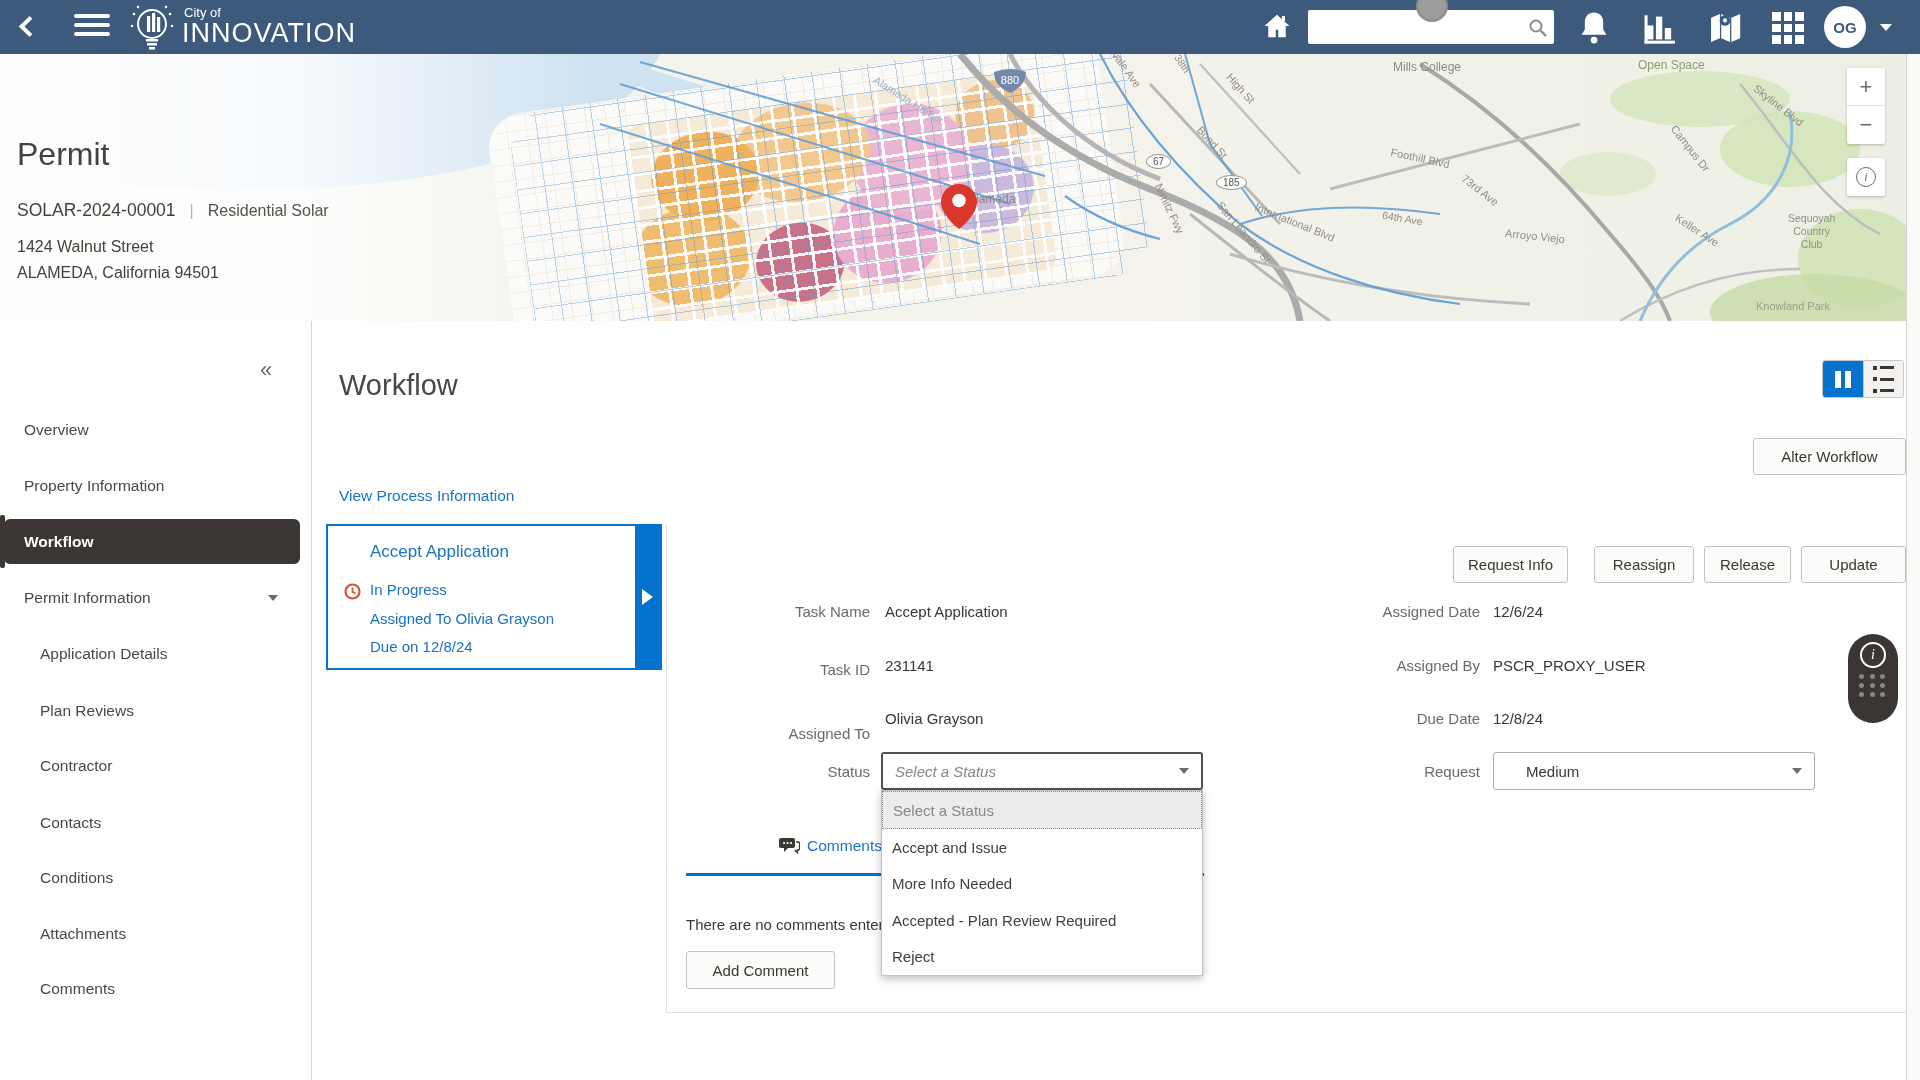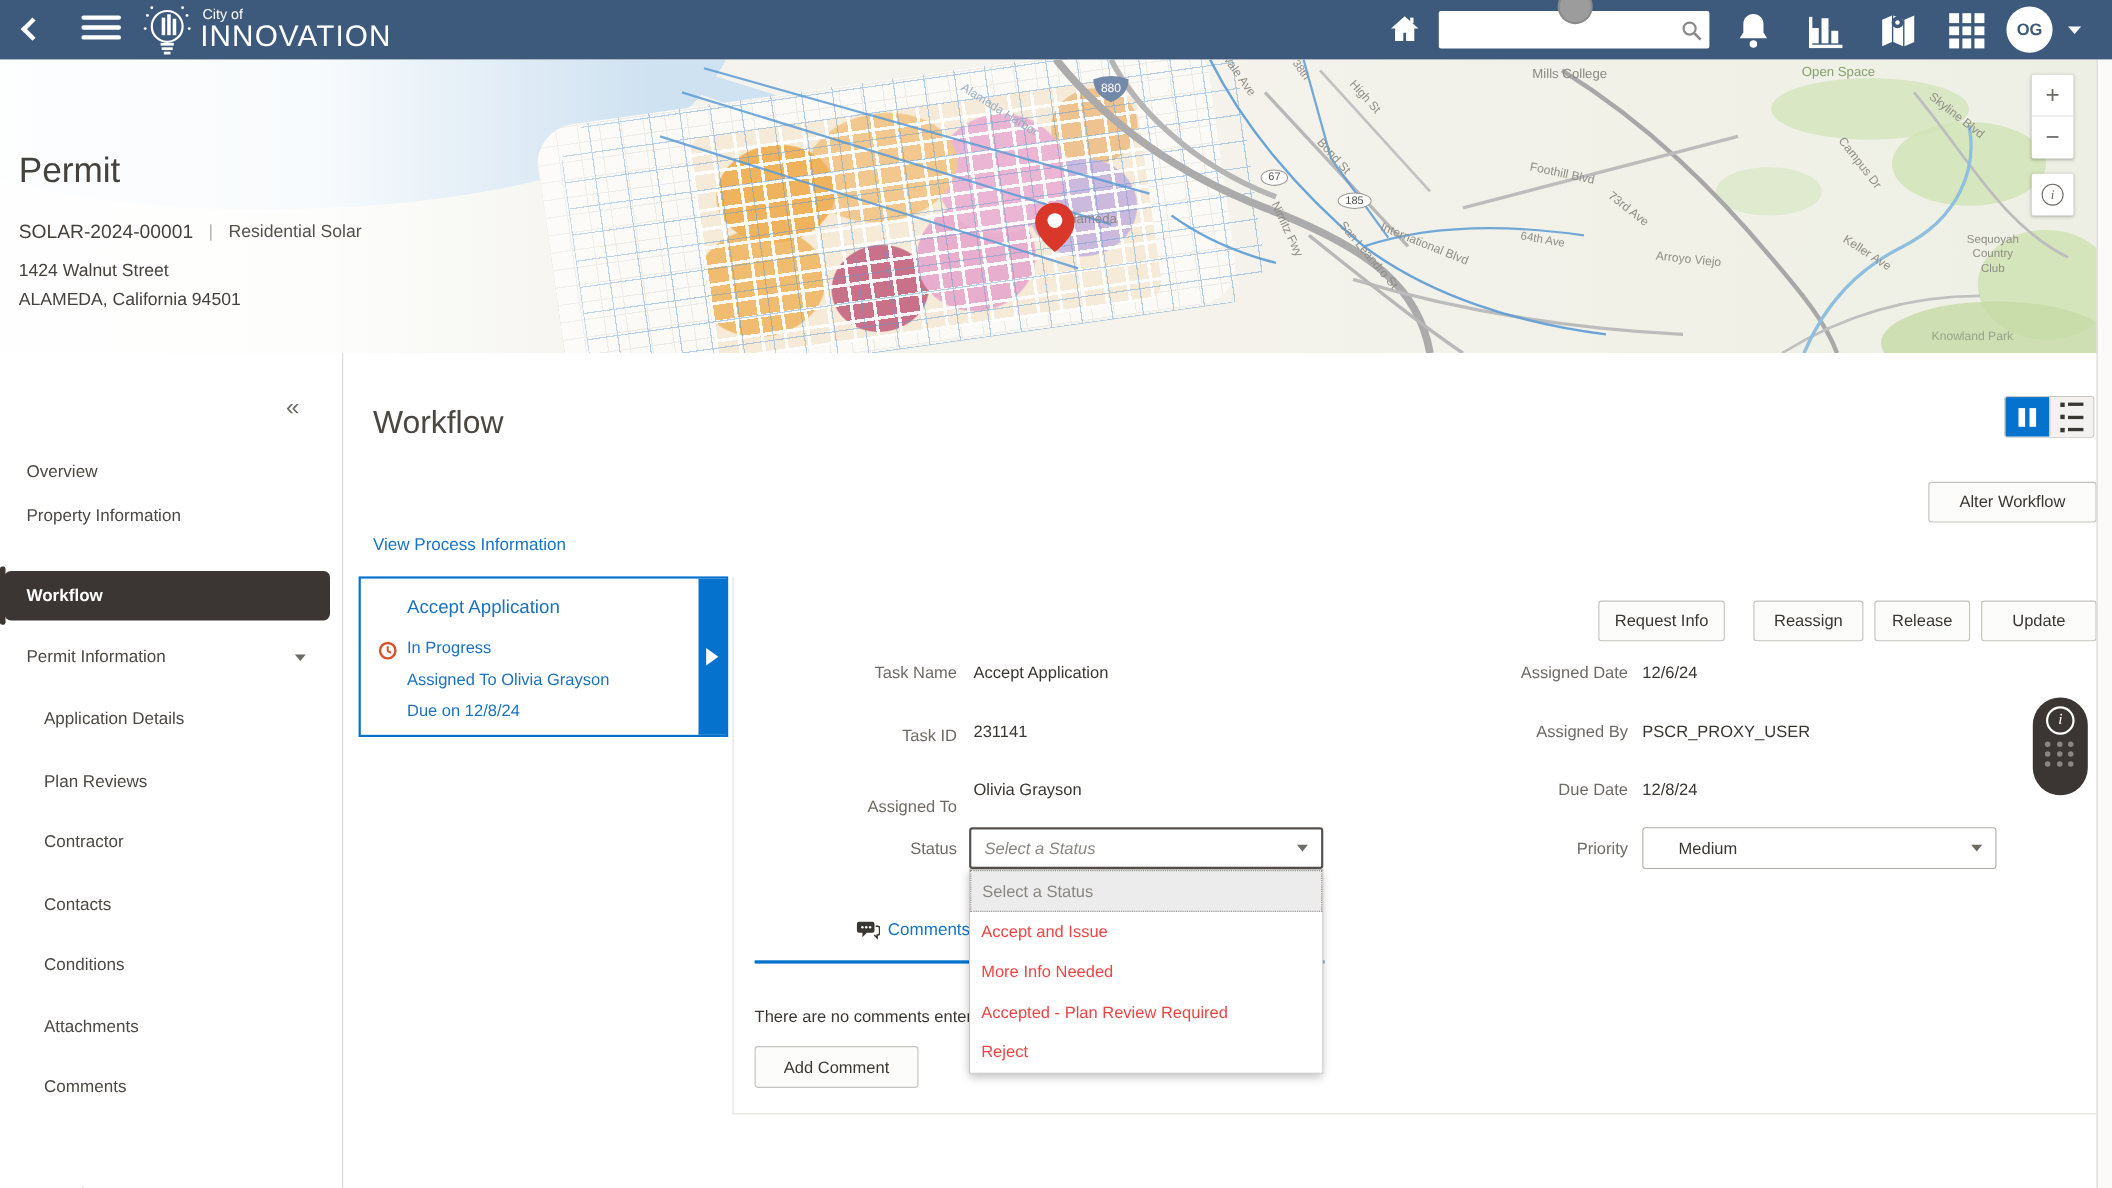--- a/index.html
+++ b/index.html
@@ -117,21 +117,21 @@
   .val{position:absolute;font-size:15px;color:#3a3632;}
   .combo{position:absolute;width:322px;height:38px;background:#fff;border-radius:3px;cursor:pointer;
     display:flex;align-items:center;padding:0 12px;font-size:15px;}
   .combo .cc{position:absolute;right:12px;}
   .combo.focused{border:2px solid #55524e;}
   .combo.normal{border:1px solid #b0ada9;padding-left:32px;}
   .placeholder{font-style:italic;color:#8a8782;}
 
   .dropdown{position:absolute;left:881px;top:469px;width:322px;background:#fff;border:1px solid #c2c0bd;
     box-shadow:0 3px 8px rgba(0,0,0,.25);z-index:10;}
-  .dd-item{height:36.5px;display:flex;align-items:center;padding:0 10px;font-size:15px;color:#ef4444;cursor:pointer;background:#fff;}
+  .dd-item{height:36.5px;display:flex;align-items:center;padding:0 10px;font-size:15px;color:#404040;cursor:pointer;background:#fff;}
   .dd-item.selected{height:38px;background:#ececec;color:#8a8782;border:1px dotted #8f8c88;}
 
   .tab-underline{position:absolute;left:686px;top:552px;width:518px;height:3px;background:#0572ce;}
   .tab-comments{position:absolute;left:778px;top:516px;display:flex;align-items:center;cursor:pointer;}
   .tab-comments span{font-size:15.5px;color:#1774c8;margin-left:7px;}
   .empty-comments{position:absolute;left:686px;top:595px;font-size:15px;color:#3a3632;white-space:nowrap;}
 
   .help-widget{position:absolute;left:1848px;top:313px;width:50px;height:89px;background:#3b3633;border-radius:25px;cursor:pointer;}
   .help-widget .circ{width:26px;height:26px;border:2px solid #fff;border-radius:50%;margin:8px auto 6px;
     color:#fff;font-size:14px;font-style:italic;display:flex;align-items:center;justify-content:center;
@@ -301,21 +301,21 @@
   <div class="map-info-btn">
     <div class="circ-i">i</div>
   </div>
 </div>
 
 <div id="page">
 
   <div id="sidebar">
     <div class="collapse">«</div>
     <div class="nav-item" style="top:98px;">Overview</div>
-    <div class="nav-item" style="top:138px;">Property Information</div>
+    <div class="nav-item" style="top:154px;">Property Information</div>
     <div class="nav-sliver"></div>
     <div class="nav-pill">
       <span>Workflow</span>
     </div>
     <div class="nav-item" style="top:266px;">Permit Information</div>
     <div class="caret-g" style="left:268px;top:274px;"></div>
     <div class="nav-item sub" style="top:322px;">Application Details</div>
     <div class="nav-item sub" style="top:379px;">Plan Reviews</div>
     <div class="nav-item sub" style="top:434px;">Contractor</div>
     <div class="nav-item sub" style="top:491px;">Contacts</div>
@@ -386,21 +386,21 @@
     <span class="placeholder">Select a Status</span>
     <div class="cc caret-g"></div>
   </div>
 
   <div class="lbl" style="left:1240px;top:282px;width:240px;">Assigned Date</div>
   <div class="val" style="left:1493px;top:282px;">12/6/24</div>
   <div class="lbl" style="left:1240px;top:336px;width:240px;">Assigned By</div>
   <div class="val" style="left:1493px;top:336px;">PSCR_PROXY_USER</div>
   <div class="lbl" style="left:1240px;top:389px;width:240px;">Due Date</div>
   <div class="val" style="left:1493px;top:389px;">12/8/24</div>
-  <div class="lbl" style="left:1240px;top:442px;width:240px;">Priority</div>
+  <div class="lbl" style="left:1240px;top:442px;width:240px;">Request</div>
   <div class="combo normal" style="left:1493px;top:431px;">
     <span>Medium</span>
     <div class="cc caret-g"></div>
   </div>
 
   <div class="tab-underline"></div>
   <div class="tab-comments">
     <svg width="22" height="18" viewBox="0 0 22 18">
       <path d="M3 1h12a2 2 0 0 1 2 2v6a2 2 0 0 1-2 2h-5l-4 4v-4H3a2 2 0 0 1-2-2V3a2 2 0 0 1 2-2z" fill="#3a3632"></path>
       <circle cx="6" cy="6" r="1.1" fill="#fff"></circle>

